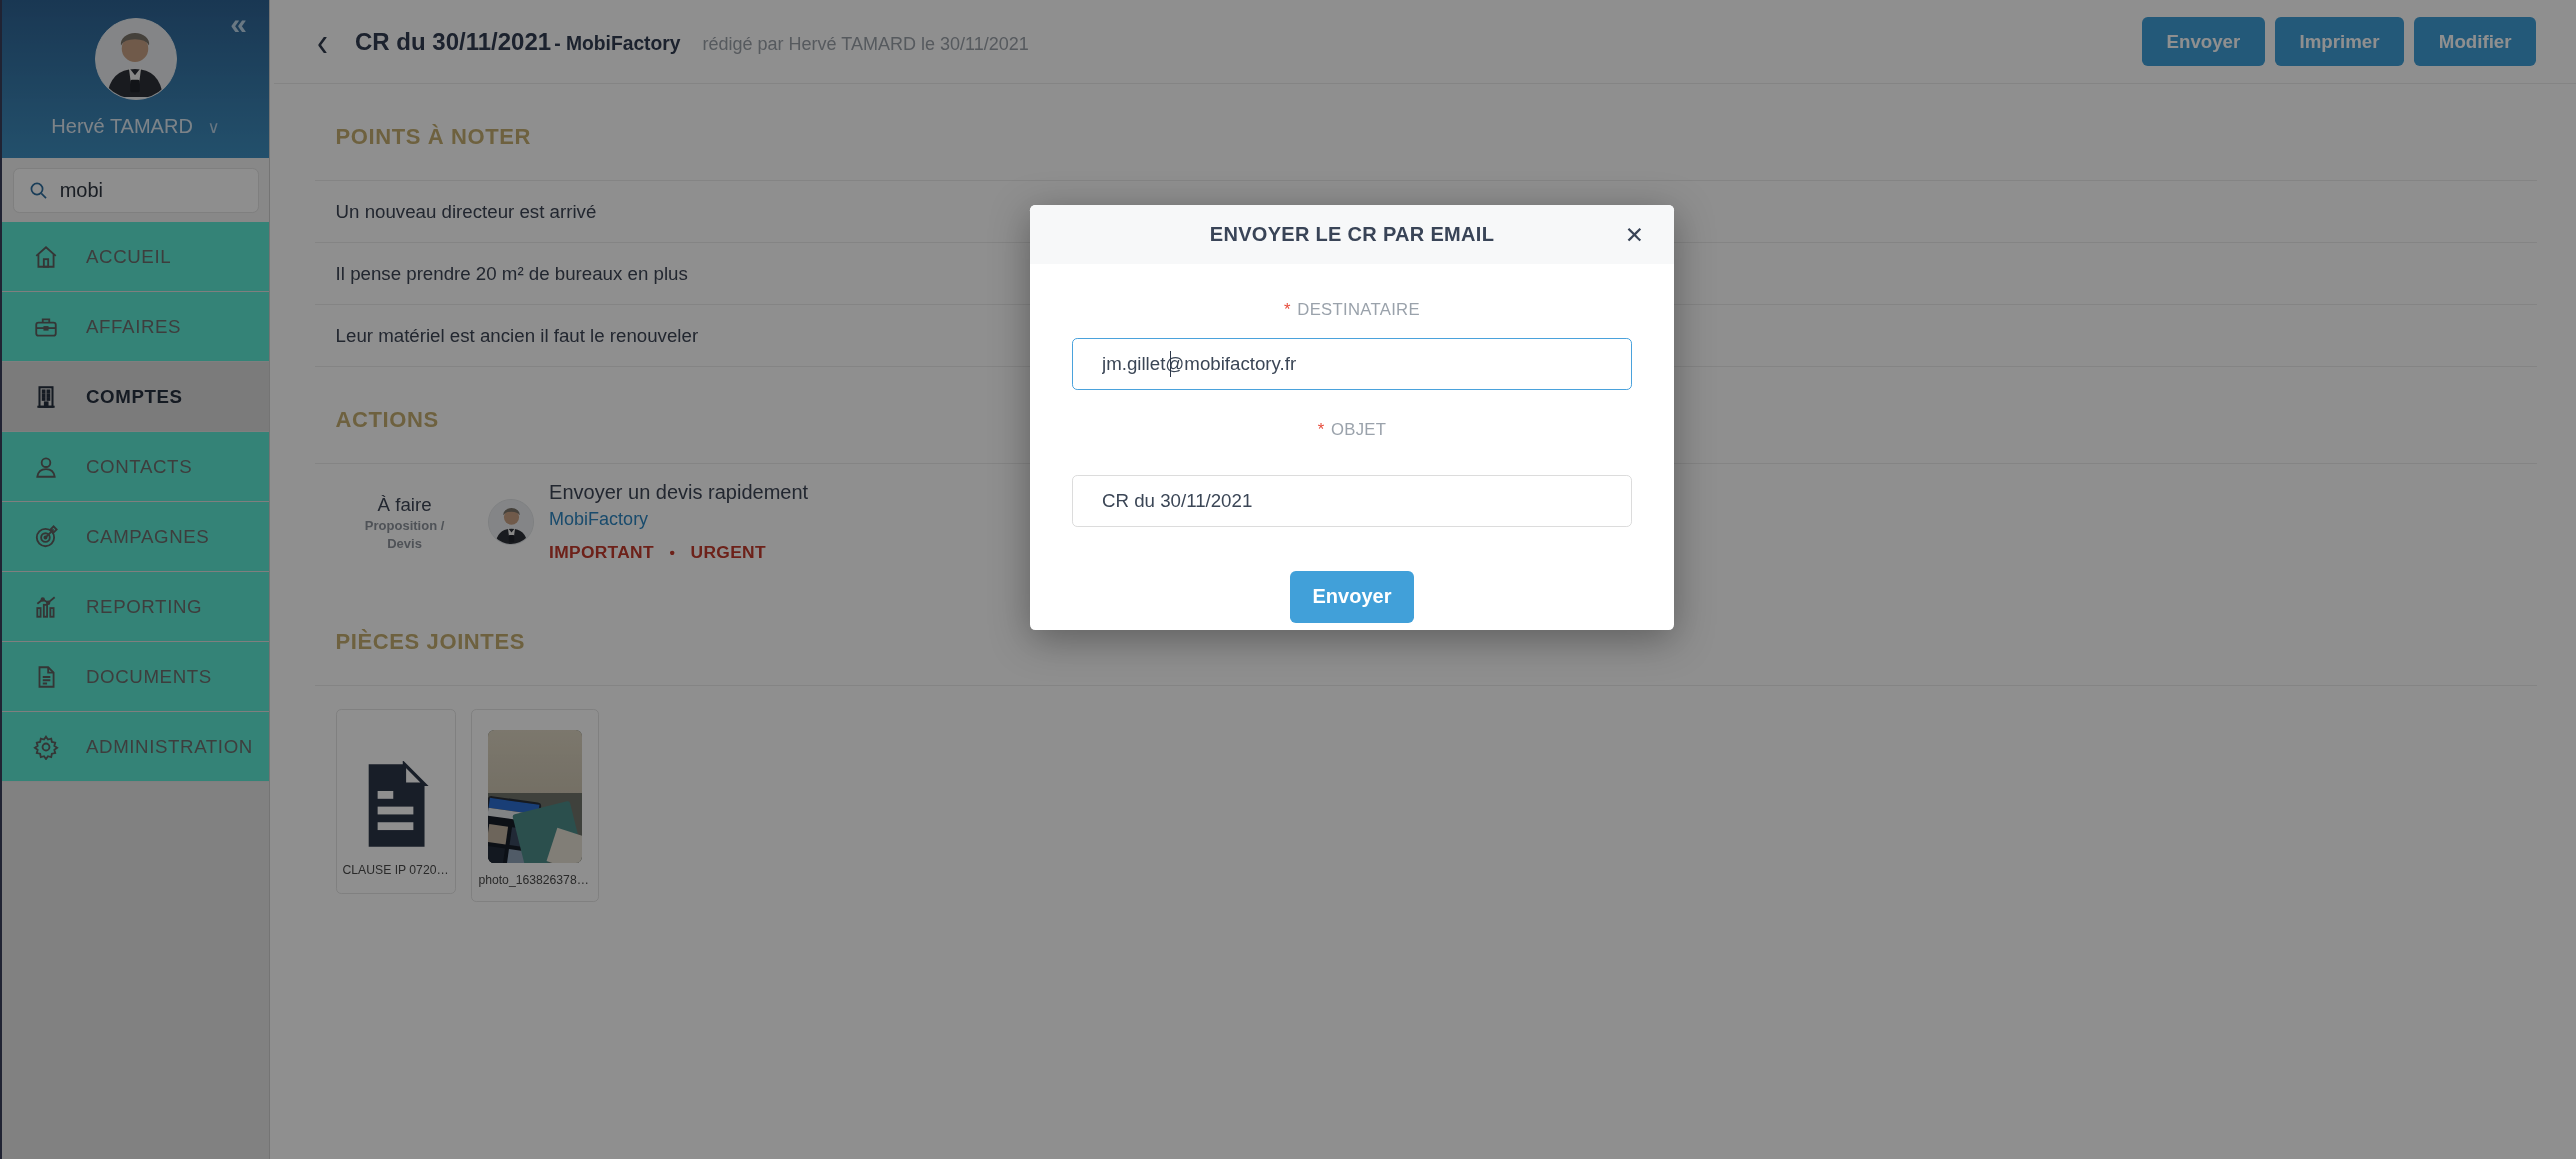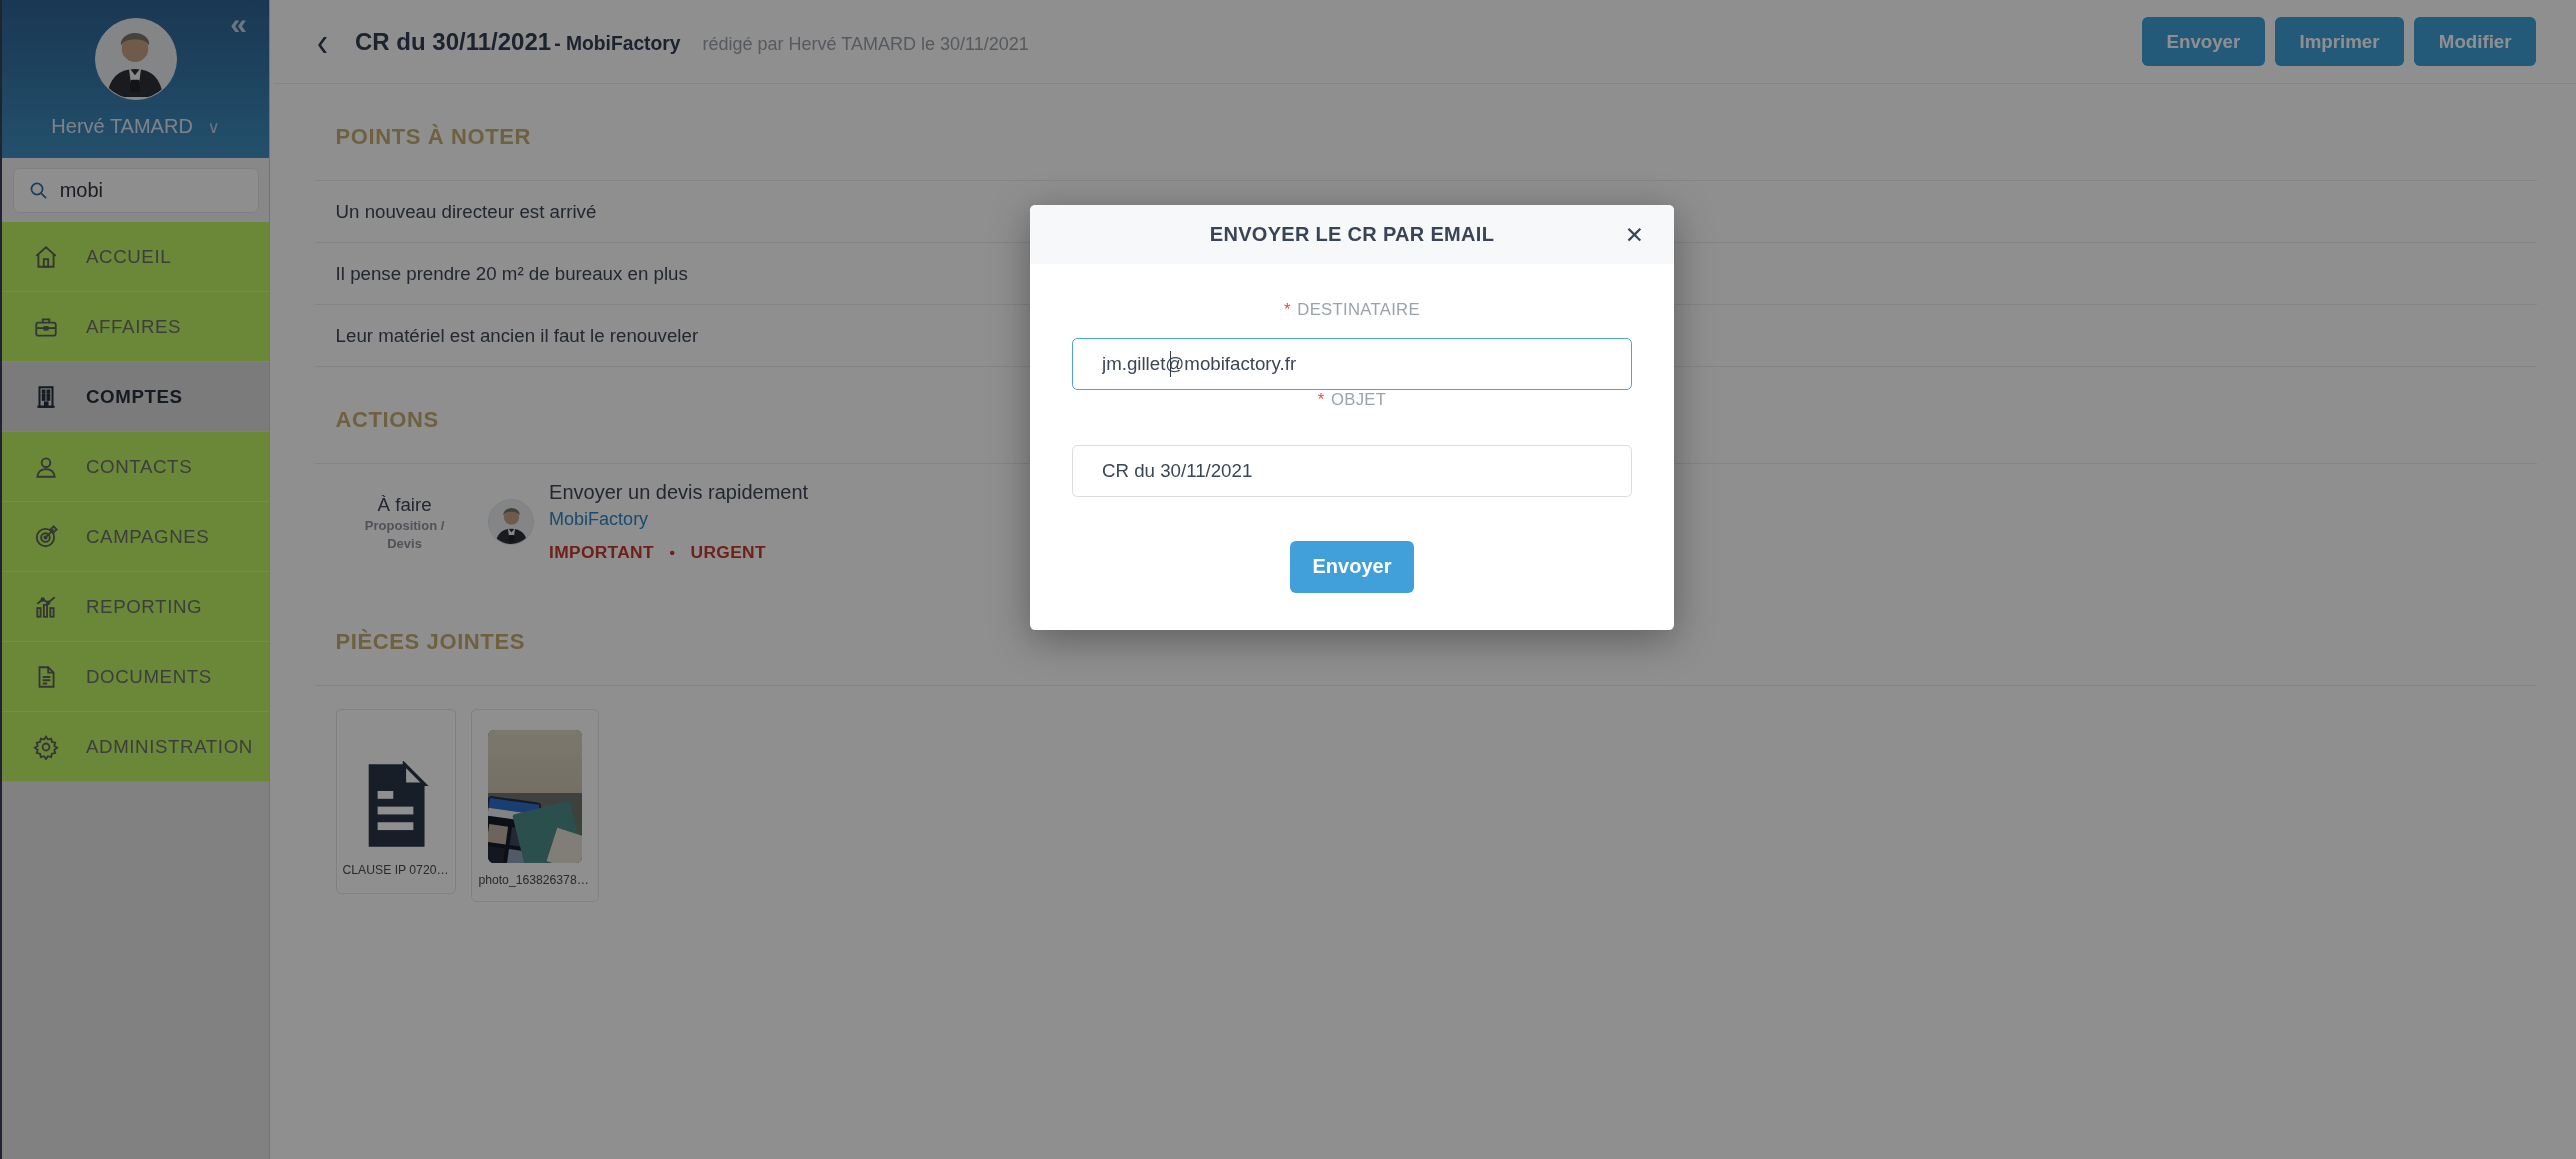--- a/index.html
+++ b/index.html
@@ -16,21 +16,21 @@
                  width:82px; height:82px; border-radius:50%; background:#eef1f3; border:1.9px solid #e9eef2; overflow:hidden; }
   .user-row { position:absolute; left:0; right:0; top:115px; text-align:center; color:#dfe9f2; font-size:20px; cursor:pointer; }
   .user-row .chev { font-size:16.7px; color:#b9d2e6; margin-left:9px; }
   .side-search { height:64px; background:#f2f2f2; display:flex; align-items:center; justify-content:center; }
   .search-box { width:246px; height:45px; background:#fdfdfd; border:0.6px solid #e2e2e2; border-radius:6.4px;
                 display:flex; align-items:center; padding:0 14px; }
   .search-box svg { flex:0 0 auto; }
   .search-text { font-size:20px; color:#2f3640; margin-left:11.6px; }
   .nav { background:#f6f6f6; }
   .nav-item { height:70px; display:flex; align-items:center; padding-left:30px; border-bottom:0.6px solid #e3e3e3;
-              color:#6e6e6e; cursor:pointer; background:#bef264; }
+              color:#6e6e6e; cursor:pointer; background:#5eead4; }
   .nav-item .nicon { width:28px; height:28px; display:flex; align-items:center; justify-content:center; color:#5f5f5f; }
   .nav-item .nlabel { font-size:18.7px; letter-spacing:0.6px; margin-left:26px; }
   .nav-item.active { background:#dcdcdc; color:#27303f; }
   .nav-item.active .nicon { color:#27303f; }
   .nav-item.active .nlabel { font-weight:bold; color:#27303f; }
 
   
   .topbar { position:absolute; left:274px; top:0; right:0; height:84px; background:#fff; border-bottom:0.6px solid #ececec;
             display:flex; align-items:center; }
   .back { font-size:33px; color:#313b4d; margin-left:43px; line-height:1; transform:scaleY(1.25); cursor:pointer; font-weight:300; }
@@ -81,21 +81,21 @@
   
   .overlay { position:absolute; inset:0; background:rgba(0,0,0,0.44); z-index:10; }
   .modal { position:absolute; left:1030px; top:205px; width:644px; height:425px; background:#fff; border-radius:5.2px;
            z-index:20; box-shadow:0 9px 39px rgba(0,0,0,0.35); }
   .m-head { height:59px; background:#f7f8f9; border-radius:5.2px 5.2px 0 0; display:flex; align-items:center; justify-content:center; position:relative; }
   .m-title { font-size:20px; font-weight:bold; color:#394457; letter-spacing:0.3px; }
   .m-close { position:absolute; right:30px; top:50%; transform:translateY(-50%); font-size:23px; color:#394457; cursor:pointer; font-weight:300; }
   .m-field-label { text-align:center; font-size:16.7px; color:#9aa2ab; letter-spacing:0.3px; }
   .m-field-label .req { color:#e74c3c; margin-right:6.4px; }
   .lab1 { margin-top:36px; }
-  .lab2 { }
+  .lab2 { margin-top:30px; }
   .m-inputwrap { position:relative; margin:18px auto 0; width:560px; }
   .m-input { width:100%; height:52px; border-radius:5.2px; font-family:inherit; font-size:18.7px; color:#3b4656; padding:0 29px; outline:none; }
   .in-dest { border:1.3px solid #4aa2dc; }
   .in-obj { border:1.3px solid #dcdcdc; margin-top:16.7px; }
   .caret { position:absolute; left:98px; top:13px; width:1.3px; height:26px; background:#2b3648; }
   .m-send { display:block; margin:44px auto 0; width:124px; height:52px; background:#41a0d9; color:#fff; border:none;
             border-radius:5.8px; font-family:inherit; font-size:20px; font-weight:bold; cursor:pointer; }
 </style>
 </head>
 <body>

